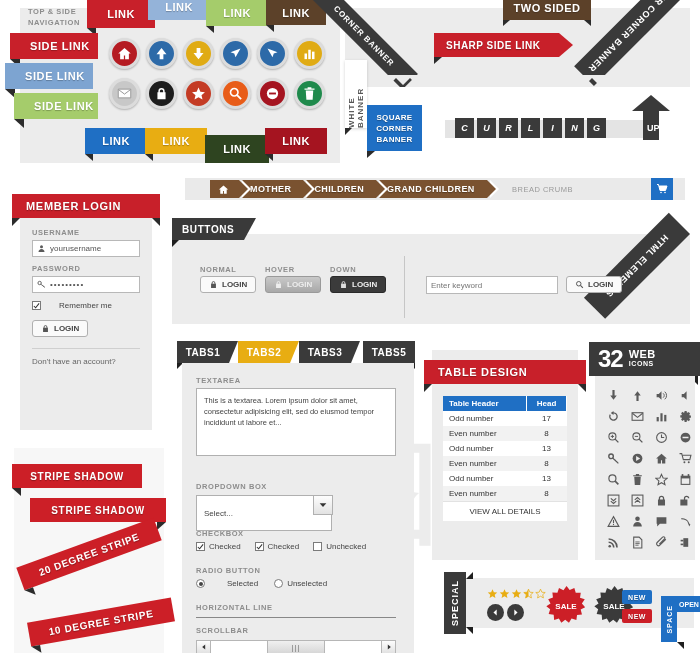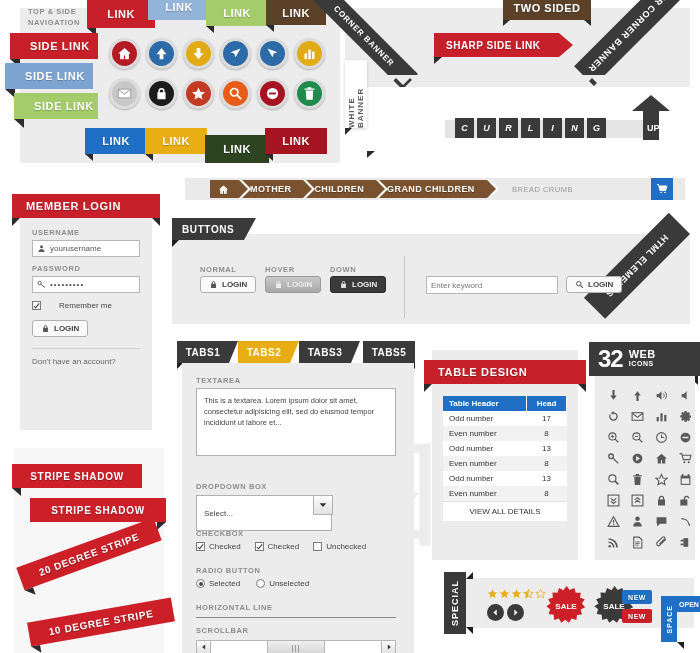--- a/index.html
+++ b/index.html
@@ -324,20 +324,23 @@
   <svg style="position:absolute;left:345px;top:75px;" width="345" height="12" viewBox="0 0 345 12" preserveAspectRatio="none">
     <path d="M0 0 L345 0 L345 3 L338 10 L331 3 L324 10 L317 3 L310 10 L303 3 L296 10 L289 3 L282 10 L275 3 L268 10 L261 3 L254 10 L247 3 L240 10 L233 3 L226 10 L219 3 L212 10 L205 3 L198 10 L191 3 L184 10 L177 3 L170 10 L163 3 L156 10 L149 3 L142 10 L135 3 L128 10 L121 3 L114 10 L107 3 L100 10 L93 3 L86 10 L79 3 L72 10 L65 3 L58 10 L51 3 L44 10 L37 3 L30 10 L23 3 L16 10 L9 3 L2 10 L0 6 Z" fill="#ececec"></path>
   </svg>
   <div style="position:absolute;left:345px;top:87px;width:345px;height:76px;background:#ffffff;"></div>
 
   <div style="position:absolute;left:345px;top:60px;width:22px;height:68px;background:#ffffff;box-shadow:0 1px 3px rgba(0,0,0,.18);display:flex;align-items:center;justify-content:center;">
     <span class="vertbanner" style="position:static;color:#555;transform:rotate(180deg);">WHITE BANNER</span>
   </div>
   <div class="foldsh" style="left:345px;top:128px;border-right:7px solid transparent;border-top:7px solid #2b2b2b;"></div>
 
+  <div style="position:absolute;left:367px;top:105px;width:55px;height:46px;background:#1f6fc4;display:flex;align-items:center;justify-content:center;text-align:center;">
+    <span style="color:#fff;font-weight:bold;font-size:8px;line-height:11px;letter-spacing:.3px;text-shadow:0 1px 1px rgba(0,0,0,.3);">SQUARE CORNER BANNER</span>
+  </div>
   <div class="foldsh" style="left:367px;top:151px;border-right:8px solid transparent;border-top:7px solid #2b2b2b;"></div>
 
   <div style="position:absolute;left:445px;top:120px;width:210px;height:18px;background:#e4e4e4;"></div>
   <div style="position:absolute;left:455px;top:118px;display:flex;gap:3px;">
     <div class="curl-letter">C</div>
     <div class="curl-letter">U</div>
     <div class="curl-letter">R</div>
     <div class="curl-letter">L</div>
     <div class="curl-letter">I</div>
     <div class="curl-letter">N</div>
@@ -525,21 +528,21 @@
       <span style="font-size:8px;color:#444;">Checked</span>
     </span>
     <span style="display:flex;align-items:center;gap:4px;">
       <span class="ck"></span>
       <span style="font-size:8px;color:#444;">Unchecked</span>
     </span>
   </div>
 
   <div class="abs lbl" style="left:196px;top:566px;">RADIO BUTTON</div>
   <div style="position:absolute;left:196px;top:579px;display:flex;align-items:center;gap:16px;">
-    <span style="display:flex;align-items:flex-start;gap:4px;">
+    <span style="display:flex;align-items:flex-start;gap:22px;">
       <span class="rd">
         <span style="width:4px;height:4px;border-radius:50%;background:#444;display:block;"></span>
       </span>
       <span style="font-size:8px;color:#444;">Selected</span>
     </span>
     <span style="display:flex;align-items:center;gap:4px;">
       <span class="rd"></span>
       <span style="font-size:8px;color:#444;">Unselected</span>
     </span>
   </div>

